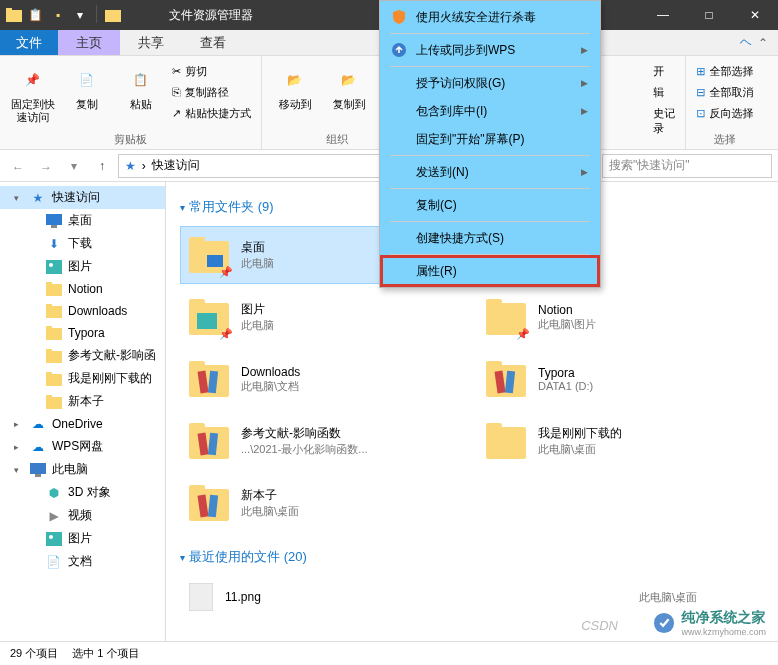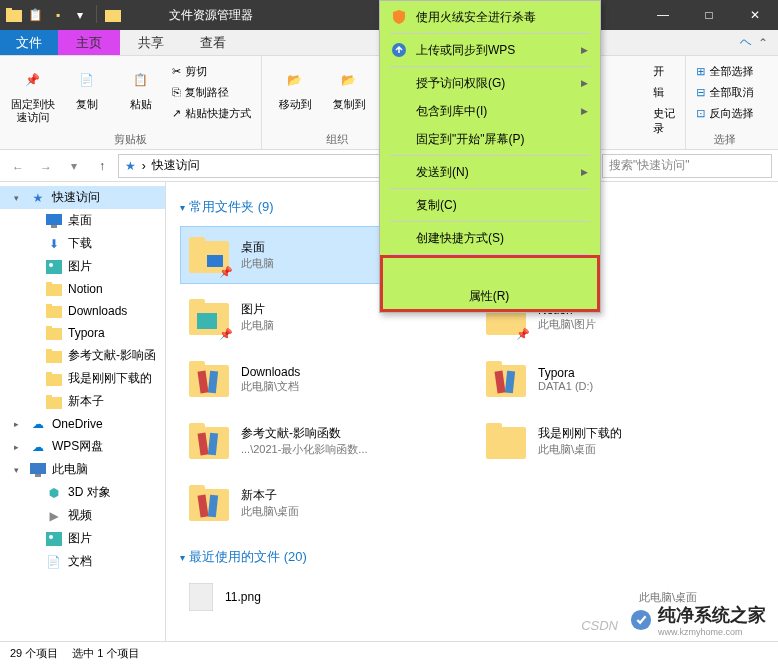--- a/index.html
+++ b/index.html
@@ -9,21 +9,21 @@
     .titlebar .icons { display: flex; gap: 2px; padding: 0 4px; }
     .titlebar .icon-sm { width: 20px; height: 20px; display: flex; align-items: center; justify-content: center; }
     .titlebar .divider { width: 1px; height: 18px; background: #555; margin: 0 4px; }
     .titlebar .title { padding-left: 8px; font-size: 12px; margin-left: 34px; }
     .winctrl { margin-left: auto; display: flex; }
     .winctrl .btn { width: 46px; height: 30px; display: flex; align-items: center; justify-content: center; color: #fff; }
     
     .tabbar { height: 26px; background: #f0f0f0; display: flex; align-items: stretch; border-bottom: 1px solid #ddd; }
     .tab-file { background: #1979ca; color: #fff; padding: 0 16px; display: flex; align-items: center; font-size: 13px; }
     .tab { padding: 0 18px; display: flex; align-items: center; font-size: 13px; color: #333; }
-    .tab.active { background: #d946ef; }
+    .tab.active { background: #c4b5fd; }
     .tabbar .right { margin-left: auto; display: flex; align-items: center; padding-right: 10px; gap: 6px; color: #666; }
     
     .ribbon { height: 94px; background: #f9f9f9; border-bottom: 1px solid #ddd; display: flex; }
     .rgroup { border-right: 1px solid #e0e0e0; padding: 4px 8px 2px; display: flex; flex-direction: column; }
     .rgroup .top { flex: 1; display: flex; gap: 4px; }
     .rgroup .glabel { text-align: center; font-size: 11px; color: #666; padding-top: 2px; }
     .rbtn-large { display: flex; flex-direction: column; align-items: center; width: 50px; padding-top: 4px; }
     .rbtn-large .ricon { width: 32px; height: 32px; display: flex; align-items: center; justify-content: center; }
     .rbtn-large .rlabel { font-size: 11px; text-align: center; line-height: 1.2; margin-top: 2px; }
     .rbtn-small { display: flex; align-items: center; gap: 4px; font-size: 11px; padding: 2px; }
@@ -52,31 +52,31 @@
     .fitem.selected { background: #cce8ff; border-color: #99d1ff; }
     .ficon { width: 44px; height: 44px; display: flex; align-items: center; justify-content: center; position: relative; flex-shrink: 0; }
     .ficon .folder-svg { width: 40px; height: 36px; }
     .ficon .pin { position: absolute; right: -2px; bottom: -2px; color: #888; font-size: 11px; }
     .finfo { display: flex; flex-direction: column; min-width: 0; }
     .fname { font-size: 12px; white-space: nowrap; overflow: hidden; text-overflow: ellipsis; }
     .fsub { font-size: 11px; color: #777; white-space: nowrap; overflow: hidden; text-overflow: ellipsis; }
     
     .statusbar { height: 24px; border-top: 1px solid #ddd; display: flex; align-items: center; padding: 0 10px; font-size: 11px; gap: 14px; }
     
-    .context-menu { position: absolute; top: 0; left: 379px; width: 222px; background: #bef264; border: 1px solid #b8b8b8; box-shadow: 2px 3px 6px rgba(0,0,0,0.25); z-index: 100; padding: 2px; }
+    .context-menu { position: absolute; top: 0; left: 379px; width: 222px; background: #7dd3fc; border: 1px solid #b8b8b8; box-shadow: 2px 3px 6px rgba(0,0,0,0.25); z-index: 100; padding: 2px; }
     .cmitem { display: flex; align-items: center; padding: 5px 10px 5px 8px; font-size: 12px; gap: 8px; }
     .cmitem .cmicon { width: 18px; height: 18px; display: flex; align-items: center; justify-content: center; }
     .cmitem .cmlabel { flex: 1; }
     .cmitem .cmarrow { color: #666; font-size: 9px; }
     .cmsep { height: 1px; background: #ccc; margin: 2px 8px; }
-    .cmitem.highlighted { outline: 3px solid #d43a2f; outline-offset: -1px; flex-direction: column; }
+    .cmitem.highlighted { outline: 3px solid #d43a2f; outline-offset: -1px; }
     
     .watermark { position: absolute; right: 12px; bottom: 28px; display: flex; align-items: center; gap: 6px; opacity: 0.85; }
     .watermark .wicon { width: 22px; height: 22px; }
-    .watermark .wtext1 { font-size: 18px; font-weight: bold; color: #000000; }
+    .watermark .wtext1 { font-size: 14px; font-weight: bold; color: #0f766e; }
     .watermark .wtext2 { font-size: 9px; color: #888; }
     .csdn { position: absolute; right: 160px; bottom: 32px; color: #bbb; font-size: 13px; font-style: italic; }
     
     svg { display: block; }
   </style>
 </head>
 <body>
 
 <div class="titlebar">
   <div class="icons">

